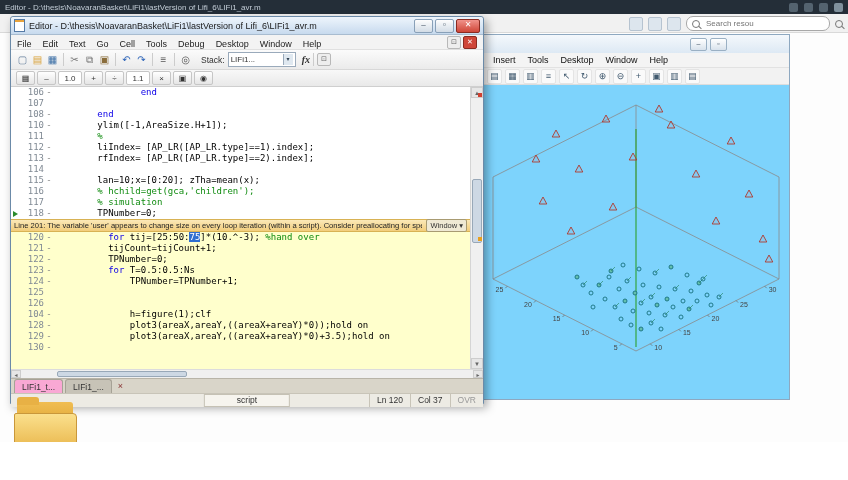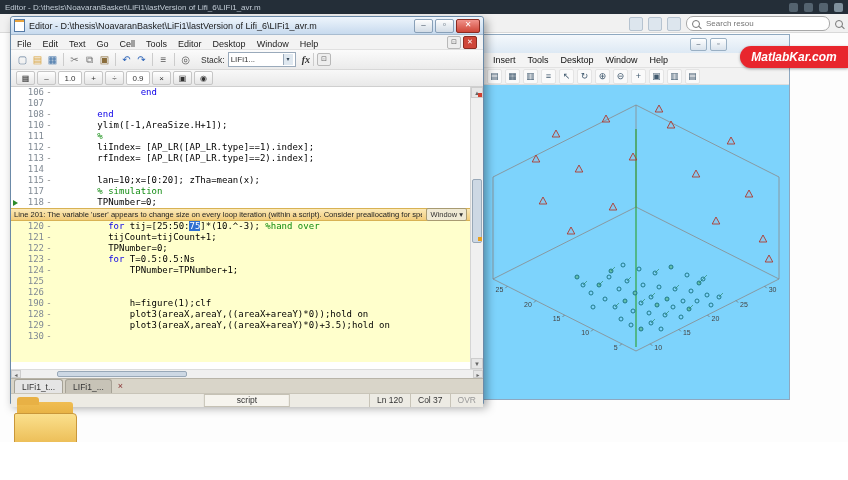--- a/index.html
+++ b/index.html
@@ -126,21 +126,21 @@
   .ed-hscroll{height:9px;background:#f0f0f0;border-top:1px solid #dcdcdc;position:relative;box-sizing:border-box}
   .hs-arrow{position:absolute;top:0;width:10px;height:8px;font-size:5px;text-align:center;
             line-height:8px;color:#666;background:#e6e6e6;border:1px solid #cdcdcd;box-sizing:border-box}
   .hs-thumb{position:absolute;left:46px;top:1px;width:130px;height:6px;background:#cdd8e4;
             border:1px solid #98a8b8;border-radius:2px;box-sizing:border-box}
 
   .ed-tabs{height:15px;background:#d9d5c9;border-top:1px solid #b8b4a8;display:flex;
            align-items:flex-end;padding-left:3px;gap:2px;box-sizing:border-box}
   .tab{height:13px;padding:0 7px;font-size:8.5px;display:flex;align-items:center;color:#333;
        background:#c7c3b7;border:1px solid #a6a296;border-bottom:none;border-radius:3px 3px 0 0}
-  .tab.active{background:#e5e5e5}
+  .tab.active{background:#f9a8d4}
   .tabbar-close{font-size:9px;color:#833;margin-left:4px;line-height:13px}
 
   .ed-status{height:14px;background:#edebe4;border-top:1px solid #c8c4b8;display:flex;
              align-items:center;font-size:8.5px;color:#333;position:relative;box-sizing:border-box}
   .status-mode{position:absolute;left:50%;transform:translateX(-50%);background:#f6f4ee;
                border:1px solid #c5c1b4;padding:0 32px;height:11px;line-height:11px}
   .status-right{margin-left:auto;display:flex;align-items:center;height:100%}
   .status-right span{padding:0 7px;border-left:1px solid #c8c4b8;line-height:13px}
   .status-ovr{color:#999}
 
@@ -194,21 +194,20 @@
       <span class="strip-ic"></span>
       <span class="strip-ic"></span>
       <div class="searchbox">
         <span class="mag"></span>
         <input placeholder="Search resou" style="">
       </div>
       <span class="mag"></span>
     </div>
   </div>
 
-  <div class="banner" style="background: rgb(232, 38, 45);">MatlabKar.com</div>
 
   <div class="figwin">
     <div class="fig-titlebar">
       <span class="fig-btn">–</span>
       <span class="fig-btn">▫</span>
     </div>
     <div class="fig-menubar" id="fig-menus">
         <span class="menu-item">Insert</span>
         <span class="menu-item">Tools</span>
         <span class="menu-item">Desktop</span>
@@ -350,21 +349,21 @@
     </div>
 
     <div class="ed-menubar">
       <span id="ed-menus" style="display:flex;gap:11px">
           <span class="menu-item">File</span>
           <span class="menu-item">Edit</span>
           <span class="menu-item">Text</span>
           <span class="menu-item">Go</span>
           <span class="menu-item">Cell</span>
           <span class="menu-item">Tools</span>
-          <span class="menu-item">Editor</span>
+          <span class="menu-item">Debug</span>
           <span class="menu-item">Desktop</span>
           <span class="menu-item">Window</span>
           <span class="menu-item">Help</span>
         </span>
       <span class="ed-menu-right">
         <span class="mini-btn">⊡</span>
         <span class="mini-btn red">✕</span>
       </span>
     </div>
 
@@ -396,51 +395,52 @@
       <span class="sep"></span>
       <span class="mini-btn">⊡</span>
     </div>
 
     <div class="ed-cellbar" id="ed-cellbar">
         <span class="cellbtn">▦</span>
         <span class="cellbtn">–</span>
         <span class="cellbtn val">1.0</span>
         <span class="cellbtn">+</span>
         <span class="cellbtn">÷</span>
-        <span class="cellbtn val">0.9</span>
+        <span class="cellbtn val">1.1</span>
         <span class="cellbtn">×</span>
         <span class="cellbtn">▣</span>
         <span class="cellbtn">◉</span>
       </div>
 
     <div class="ed-codewrap">
       <div class="ed-code" id="code-area">
           <div class="code-row"><span class="gut-mark"></span><span class="gut-num">106</span><span class="gut-dash">-</span><span class="code-text"><span class="c-k">                </span><span class="c-b">end</span></span></div>
           <div class="code-row"><span class="gut-mark"></span><span class="gut-num">107</span><span class="gut-dash"></span><span class="code-text"></span></div>
           <div class="code-row"><span class="gut-mark"></span><span class="gut-num">108</span><span class="gut-dash">-</span><span class="code-text"><span class="c-k">        </span><span class="c-b">end</span></span></div>
           <div class="code-row"><span class="gut-mark"></span><span class="gut-num">110</span><span class="gut-dash">-</span><span class="code-text"><span class="c-k">        ylim([-1,AreaSize.H+1]);</span></span></div>
           <div class="code-row"><span class="gut-mark"></span><span class="gut-num">111</span><span class="gut-dash"></span><span class="code-text"><span class="c-k">        </span><span class="c-g">%</span></span></div>
           <div class="code-row"><span class="gut-mark"></span><span class="gut-num">112</span><span class="gut-dash">-</span><span class="code-text"><span class="c-k">        liIndex= [AP_LR([AP_LR.type]==1).index];</span></span></div>
           <div class="code-row"><span class="gut-mark"></span><span class="gut-num">113</span><span class="gut-dash">-</span><span class="code-text"><span class="c-k">        rfIndex= [AP_LR([AP_LR.type]==2).index];</span></span></div>
           <div class="code-row"><span class="gut-mark"></span><span class="gut-num">114</span><span class="gut-dash"></span><span class="code-text"></span></div>
           <div class="code-row"><span class="gut-mark"></span><span class="gut-num">115</span><span class="gut-dash">-</span><span class="code-text"><span class="c-k">        lan=10;x=[0:20]; zTha=mean(x);</span></span></div>
+          <div class="code-row"><span class="gut-mark"></span><span class="gut-num">116</span><span class="gut-dash"></span><span class="code-text"><span class="c-k">        </span><span class="c-g">% hchild=get(gca,'children');</span></span></div>
           <div class="code-row"><span class="gut-mark"></span><span class="gut-num">117</span><span class="gut-dash"></span><span class="code-text"><span class="c-k">        </span><span class="c-g">% simulation</span></span></div>
           <div class="code-row"><span class="gut-mark"><span class="cur-arrow"></span></span><span class="gut-num">118</span><span class="gut-dash">-</span><span class="code-text"><span class="c-k">        TPNumber=0;</span></span></div>
           <div class="warnbar">
             <span class="warn-text">Line 201: The variable 'user' appears to change size on every loop iteration (within a script). Consider preallocating for speed.</span>
             <span class="warn-btn">Window ▾</span>
           </div>
           <div class="code-row hl"><span class="gut-mark"></span><span class="gut-num">120</span><span class="gut-dash">-</span><span class="code-text"><span class="c-k">          </span><span class="c-b">for</span><span class="c-k"> tij=[25:50:</span><span class="c-s">75</span><span class="c-k">]*(10.^-3); </span><span class="c-g">%hand over</span></span></div>
           <div class="code-row hl"><span class="gut-mark"></span><span class="gut-num">121</span><span class="gut-dash">-</span><span class="code-text"><span class="c-k">          tijCount=tijCount+1;</span></span></div>
           <div class="code-row hl"><span class="gut-mark"></span><span class="gut-num">122</span><span class="gut-dash">-</span><span class="code-text"><span class="c-k">          TPNumber=0;</span></span></div>
           <div class="code-row hl"><span class="gut-mark"></span><span class="gut-num">123</span><span class="gut-dash">-</span><span class="code-text"><span class="c-k">          </span><span class="c-b">for</span><span class="c-k"> T=0.5:0.5:Ns</span></span></div>
           <div class="code-row hl"><span class="gut-mark"></span><span class="gut-num">124</span><span class="gut-dash">-</span><span class="code-text"><span class="c-k">              TPNumber=TPNumber+1;</span></span></div>
           <div class="code-row hl"><span class="gut-mark"></span><span class="gut-num">125</span><span class="gut-dash"></span><span class="code-text"></span></div>
           <div class="code-row hl"><span class="gut-mark"></span><span class="gut-num">126</span><span class="gut-dash"></span><span class="code-text"></span></div>
-          <div class="code-row hl"><span class="gut-mark"></span><span class="gut-num">190</span><span class="gut-dash">-</span><span class="code-text"><span class="c-k">              h=figure(1);clf</span></span></div>
+          <div class="code-row hl"><span class="gut-mark"></span><span class="gut-num">104</span><span class="gut-dash">-</span><span class="code-text"><span class="c-k">              h=figure(1);clf</span></span></div>
           <div class="code-row hl"><span class="gut-mark"></span><span class="gut-num">128</span><span class="gut-dash">-</span><span class="code-text"><span class="c-k">              plot3(areaX,areaY,((areaX+areaY)*0));hold on</span></span></div>
           <div class="code-row hl"><span class="gut-mark"></span><span class="gut-num">129</span><span class="gut-dash">-</span><span class="code-text"><span class="c-k">              plot3(areaX,areaY,((areaX+areaY)*0)+3.5);hold on</span></span></div>
           <div class="code-row hl"><span class="gut-mark"></span><span class="gut-num">130</span><span class="gut-dash">-</span><span class="code-text"></span></div>
           <div class="code-fill hl"></div>
         </div>
       <div class="ed-vscroll">
         <span class="vs-arrow" style="top:0">▲</span>
         <span class="vs-arrow" style="bottom:0">▼</span>
         <span class="vs-thumb"></span>
         <span class="vs-mark-red"></span>

